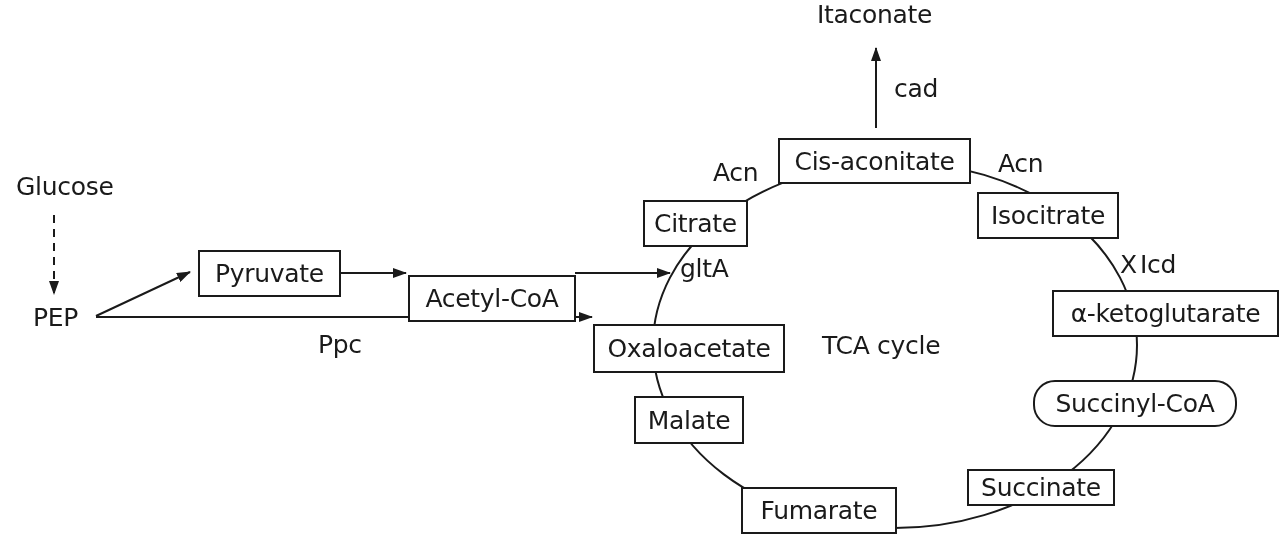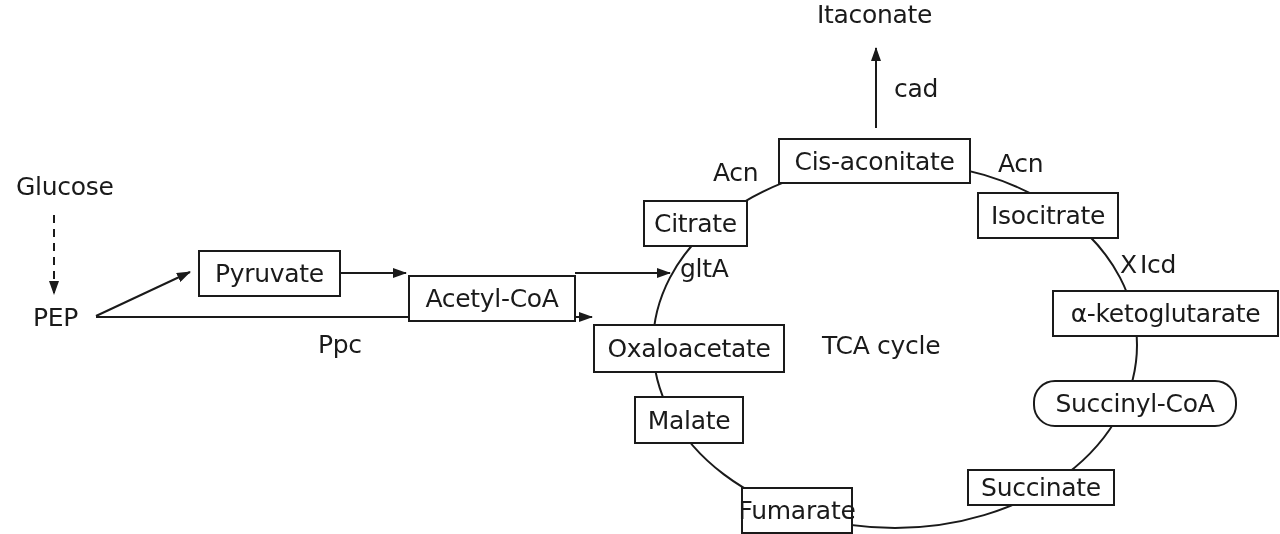--- a/index.html
+++ b/index.html
@@ -49,14 +49,14 @@
 
 <div class="box" style="left:198px;top:250px;width:143px;height:47px;">Pyruvate</div>
 <div class="box" style="left:408px;top:250px;width:168px;height:47px;margin-top:25px;">Acetyl-CoA</div>
 <div class="box" style="left:593px;top:292px;width:192px;height:49px;margin-top:32px;">Oxaloacetate</div>
 <div class="box" style="left:643px;top:200px;width:105px;height:47px;">Citrate</div>
 <div class="box" style="left:778px;top:138px;width:193px;height:46px;">Cis-aconitate</div>
 <div class="box" style="left:977px;top:192px;width:142px;height:47px;">Isocitrate</div>
 <div class="box" style="left:1052px;top:290px;width:227px;height:47px;">α-ketoglutarate</div>
 <div class="box" style="left:1033px;top:380px;width:204px;height:47px;border-radius:22px;">Succinyl-CoA</div>
 <div class="box" style="left:967px;top:469px;width:148px;height:37px;">Succinate</div>
-<div class="box" style="left:741px;top:487px;width:112px;height:47px;">Fumarate</div>
+<div class="box" style="left:741px;top:487px;width:156px;height:47px;">Fumarate</div>
 <div class="box" style="left:634px;top:396px;width:110px;height:48px;">Malate</div>
 
 </body></html>

